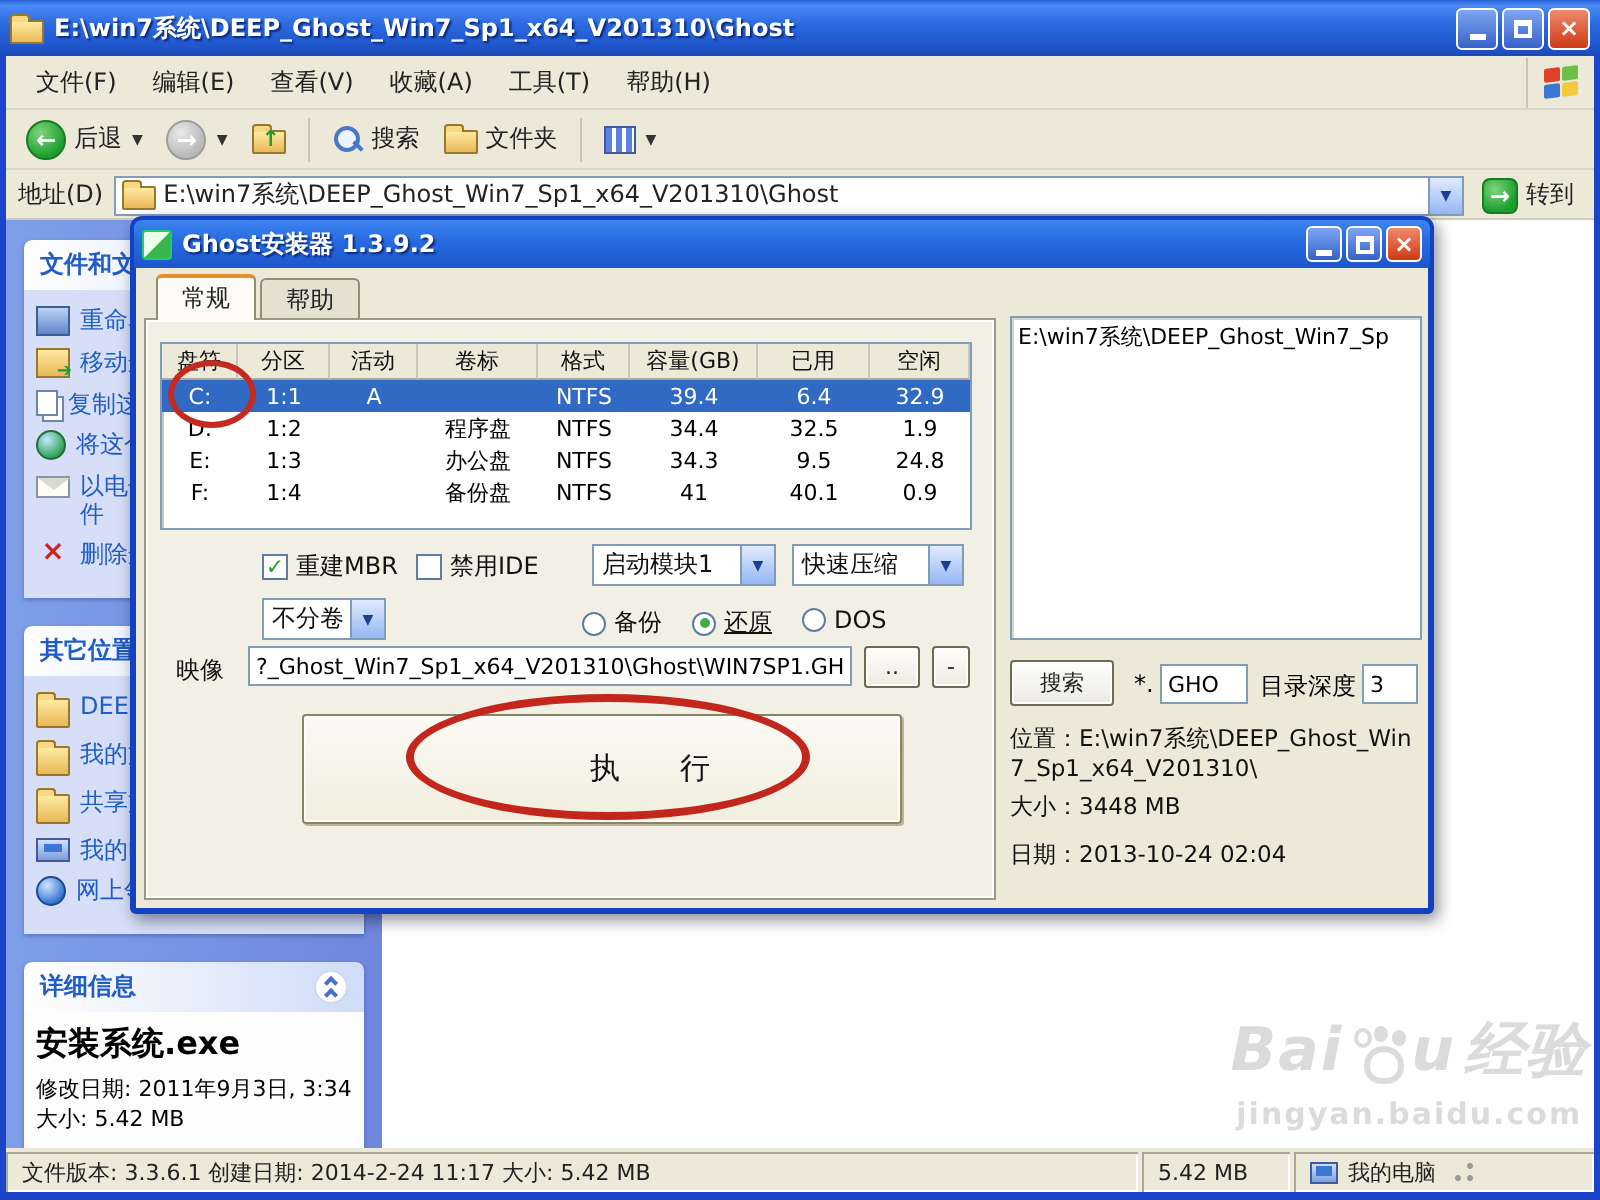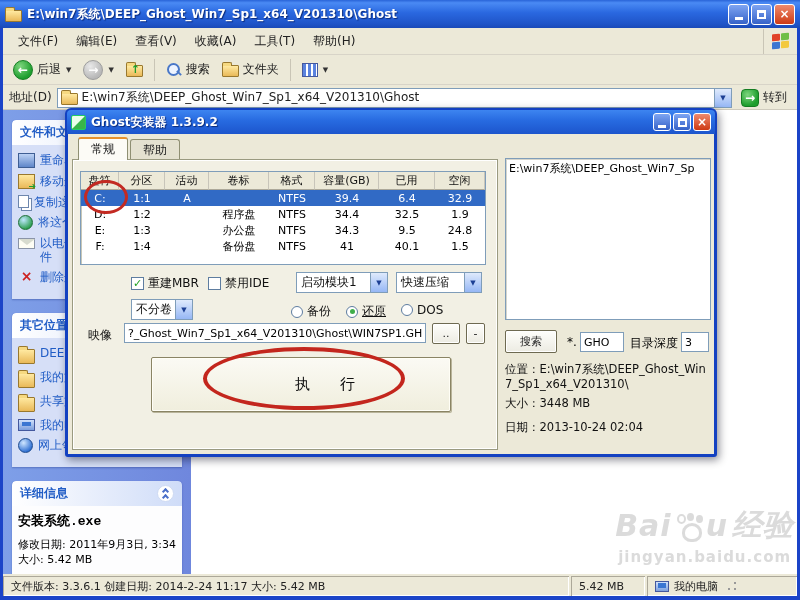--- a/index.html
+++ b/index.html
@@ -105,21 +105,21 @@
     background:radial-gradient(circle at 35% 30%,#bfe8ff,#2d9e4f 75%); border:1px solid #1d6e36; }
   .ico-mail { background:#fdfdf4; border:1px solid #8a94a8; height:11px; margin-top:2px; }
   .ico-mail::before { content:""; position:absolute; left:0; top:0; border-left:8px solid transparent;
     border-right:8px solid transparent; border-top:6px solid #d7dbcf; }
   .ico-del { color:#c22; font-weight:bold; font-size:14px; line-height:13px; text-align:center; }
   .ico-pc { background:linear-gradient(180deg,#cfe0fb,#7c9fdd); border:1px solid #44589e; height:12px; margin-top:1px; }
   .ico-pc::after { content:""; position:absolute; left:3px; top:2px; right:3px; bottom:4px; background:#3a76d2; }
   .ico-net { border-radius:50%; width:15px; height:15px;
     background:radial-gradient(circle at 35% 30%,#cfe6ff,#2d6ed2 75%); border:1px solid #1d4a8e; }
   .detail-line { font-size:11px; line-height:15px; }
-  .detail-line.name { font-weight:bold; font-size:13px;font-family:Liberation Mono, monospace; }
+  .detail-line.name { font-weight:bold; font-size:16px; }
   .detail-gap { height:8px; }
 
   
   .statusbar { position:absolute; left:3px; right:3px; bottom:4px; height:22px; background:#ece9d8;
     display:flex; align-items:stretch; gap:2px; padding-top:2px; color:#222; }
   .sb-sec { box-shadow:inset 1px 1px 0 #aca899, inset -1px -1px 0 #fff;
     display:flex; align-items:center; padding:0 8px; font-size:11px; white-space:nowrap; overflow:hidden; }
   .sb-left { flex:1; }
   .sb-mid { width:74px; }
   .sb-right { width:150px; gap:5px; }
@@ -461,21 +461,21 @@
           <span class="td">9.5</span>
           <span class="td">24.8</span>
 
           <span class="td">F:</span>
           <span class="td">1:4</span>
           <span class="td"></span>
           <span class="td">备份盘</span>
           <span class="td">NTFS</span>
           <span class="td">41</span>
           <span class="td">40.1</span>
-          <span class="td">1.5</span>
+          <span class="td">0.9</span>
         </div>
 
         <span class="cb" style="left:57px; top:114px;">
           <span class="cb-box">✓</span>
           <span>重建MBR</span>
         </span>
         <span class="cb" style="left:134px; top:114px;">
           <span class="cb-box"></span>
           <span>禁用IDE</span>
         </span>

